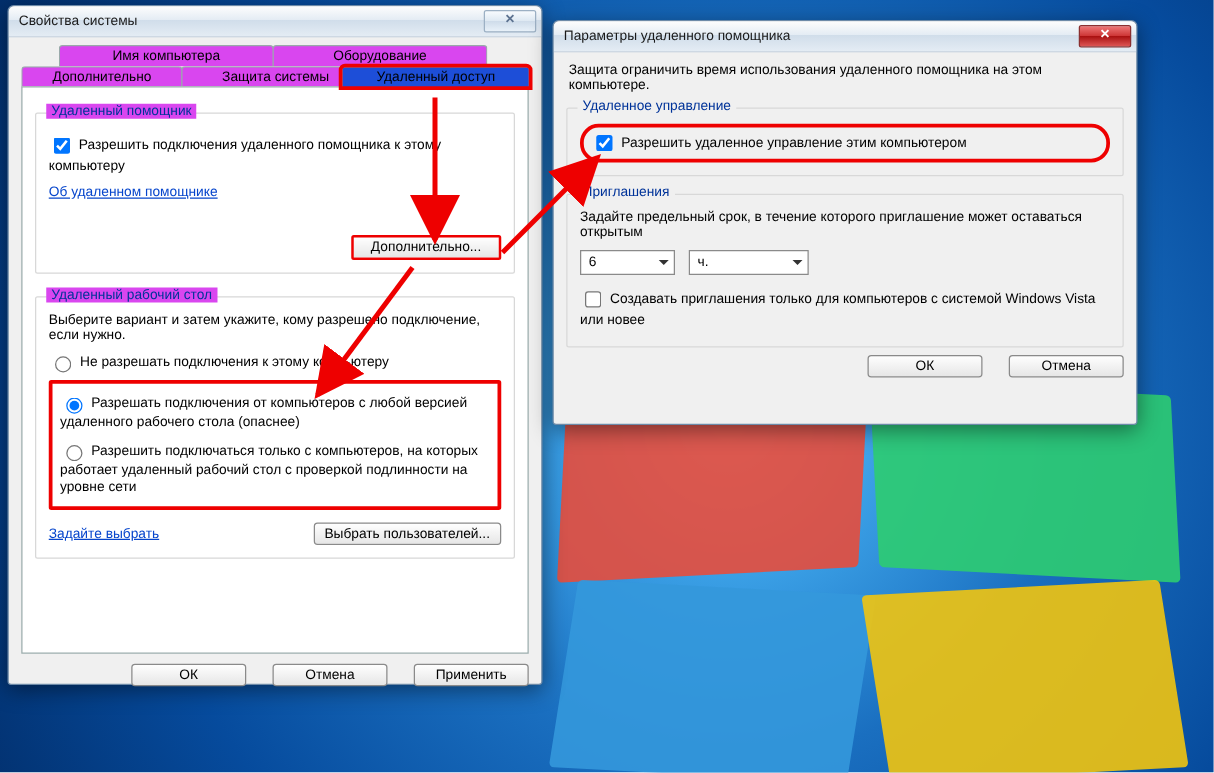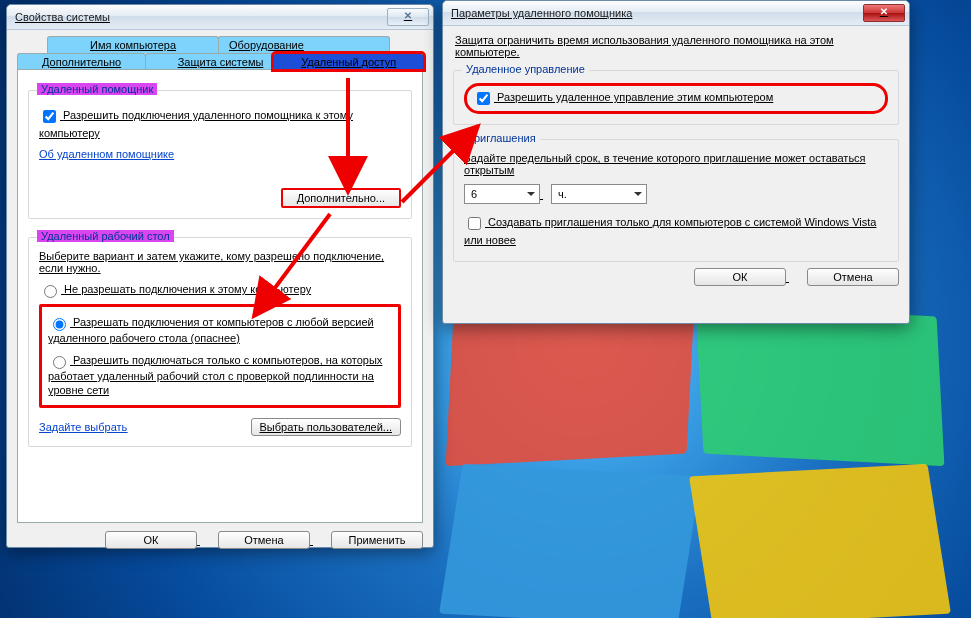--- a/index.html
+++ b/index.html
@@ -29,21 +29,20 @@
   .flag.g{background:#2ecc71;left:270px;top:0;width:240px;height:150px;transform:skewX(6deg) rotate(3deg);}
   .flag.b{background:#3498db;left:20px;top:160px;width:240px;height:150px;transform:skewX(-6deg) rotate(3deg);}
   .flag.y{background:#f1c40f;left:270px;top:160px;width:240px;height:150px;transform:skewX(6deg) rotate(-3deg);}
 
   .window {
     position: absolute;
     background: #f0f0f0;
     border: 1px solid #6d8aa8;
     border-radius: 5px 5px 3px 3px;
     box-shadow: 0 4px 18px rgba(0,0,0,.45);
-    text-decoration: underline;
   }
   .titlebar {
     height: 24px;
     background: linear-gradient(to bottom, #fdfdfd, #e4ecf4 45%, #d0ddea 46%, #e4ecf4);
     border-bottom: 1px solid #b7c7d8;
     border-radius: 5px 5px 0 0;
     display: flex;
     align-items: center;
     padding: 0 4px 0 8px;
     color: #1a1a1a;
@@ -68,21 +67,21 @@
     cursor:default;
   }
   .body {
     padding: 6px 10px 10px 10px;
   }
   
   .tabs-row { display:flex; }
   .tab {
     border:1px solid #9aa;
     border-bottom:none;
-    background:#7dd3fc;
+    background:#d946ef;
     padding:2px 10px;
     margin-right:-1px;
     border-radius:3px 3px 0 0;
     cursor:default;
     color:#000;
   }
   .tab.sel {
     background:#1d4ed8;
     position:relative;
     z-index:2;
@@ -159,21 +158,21 @@
 
   <div class="window" style="left:6px;top:4px;width:426px;height:542px;">
     <div class="titlebar">
       <span class="title">Свойства системы</span>
       <div class="close-glass">✕</div>
     </div>
     <div class="body" style="padding-bottom:6px;">
 
       <div class="tabs-row" style="margin-left:30px;">
         <div class="tab" style="width:150px;text-align:center;">Имя компьютера</div>
-        <div class="tab" style="width:150px;text-align:left;">Оборудование</div>
+        <div class="tab" style="width:150px;text-align:center;">Оборудование</div>
       </div>
       <div class="tabs-row">
         <div class="tab" style="flex:1;text-align:center;">Дополнительно</div>
         <div class="tab" style="flex:1;text-align:right;">Защита системы</div>
         <div class="tab sel red-hl" style="flex:1.2;text-align:center;">Удаленный доступ</div>
       </div>
       <div class="panel" style="height:432px;margin-top:-1px;">
 
         <div class="groupbox">
           <div class="legend">Удаленный помощник</div>
@@ -216,21 +215,21 @@
         </div>
       </div>
       <div class="btn-row">
         <span class="btn">ОК</span>
         <span class="btn">Отмена</span>
         <span class="btn">Применить</span>
       </div>
     </div>
   </div>
 
-  <div class="window" style="left:442px;top:0;width:466px;height:322px;">
+  <div class="window" style="left:442px;top:16px;width:466px;height:322px;">
     <div class="titlebar">
       <span class="title">Параметры удаленного помощника</span>
       <div class="close-btn">✕</div>
     </div>
     <div class="body">
       <div style="margin:2px 2px 6px 2px;">Защита ограничить время использования удаленного помощника на этом компьютере.</div>
 
       <div class="groupbox" style="background:#f0f0f0;">
         <div class="legend" style="background:#f0f0f0;">Удаленное управление</div>
         <div class="red-box" style="padding:3px 6px;border-radius:15px;">

